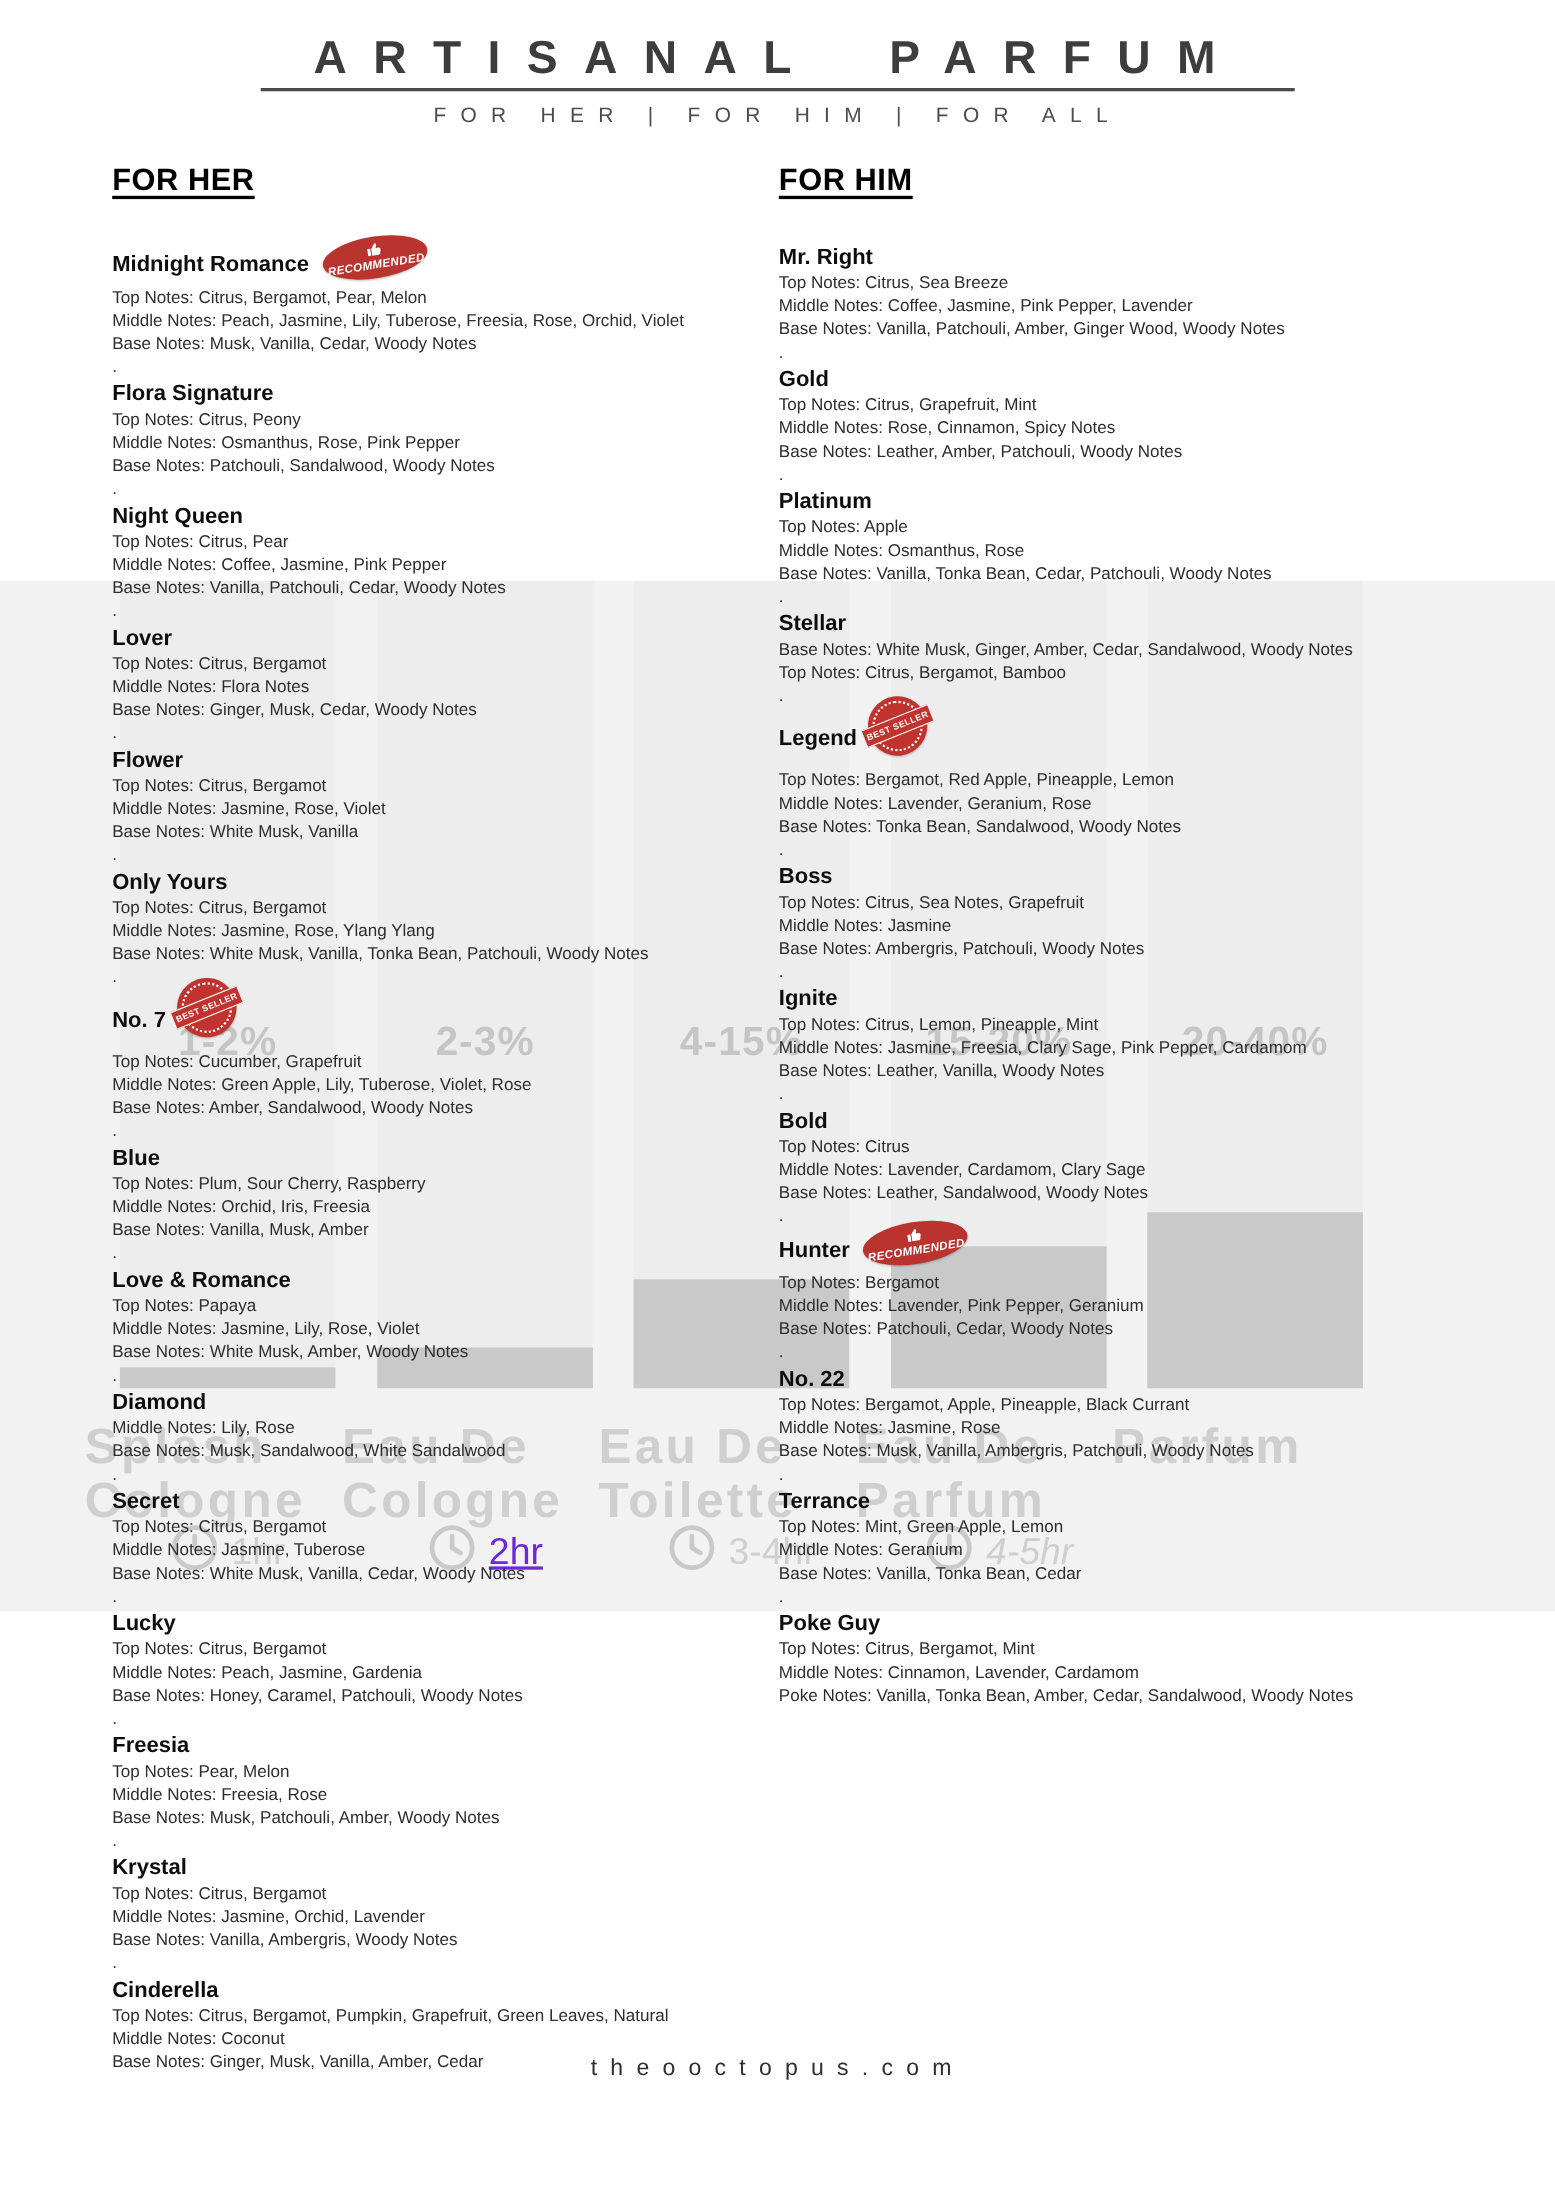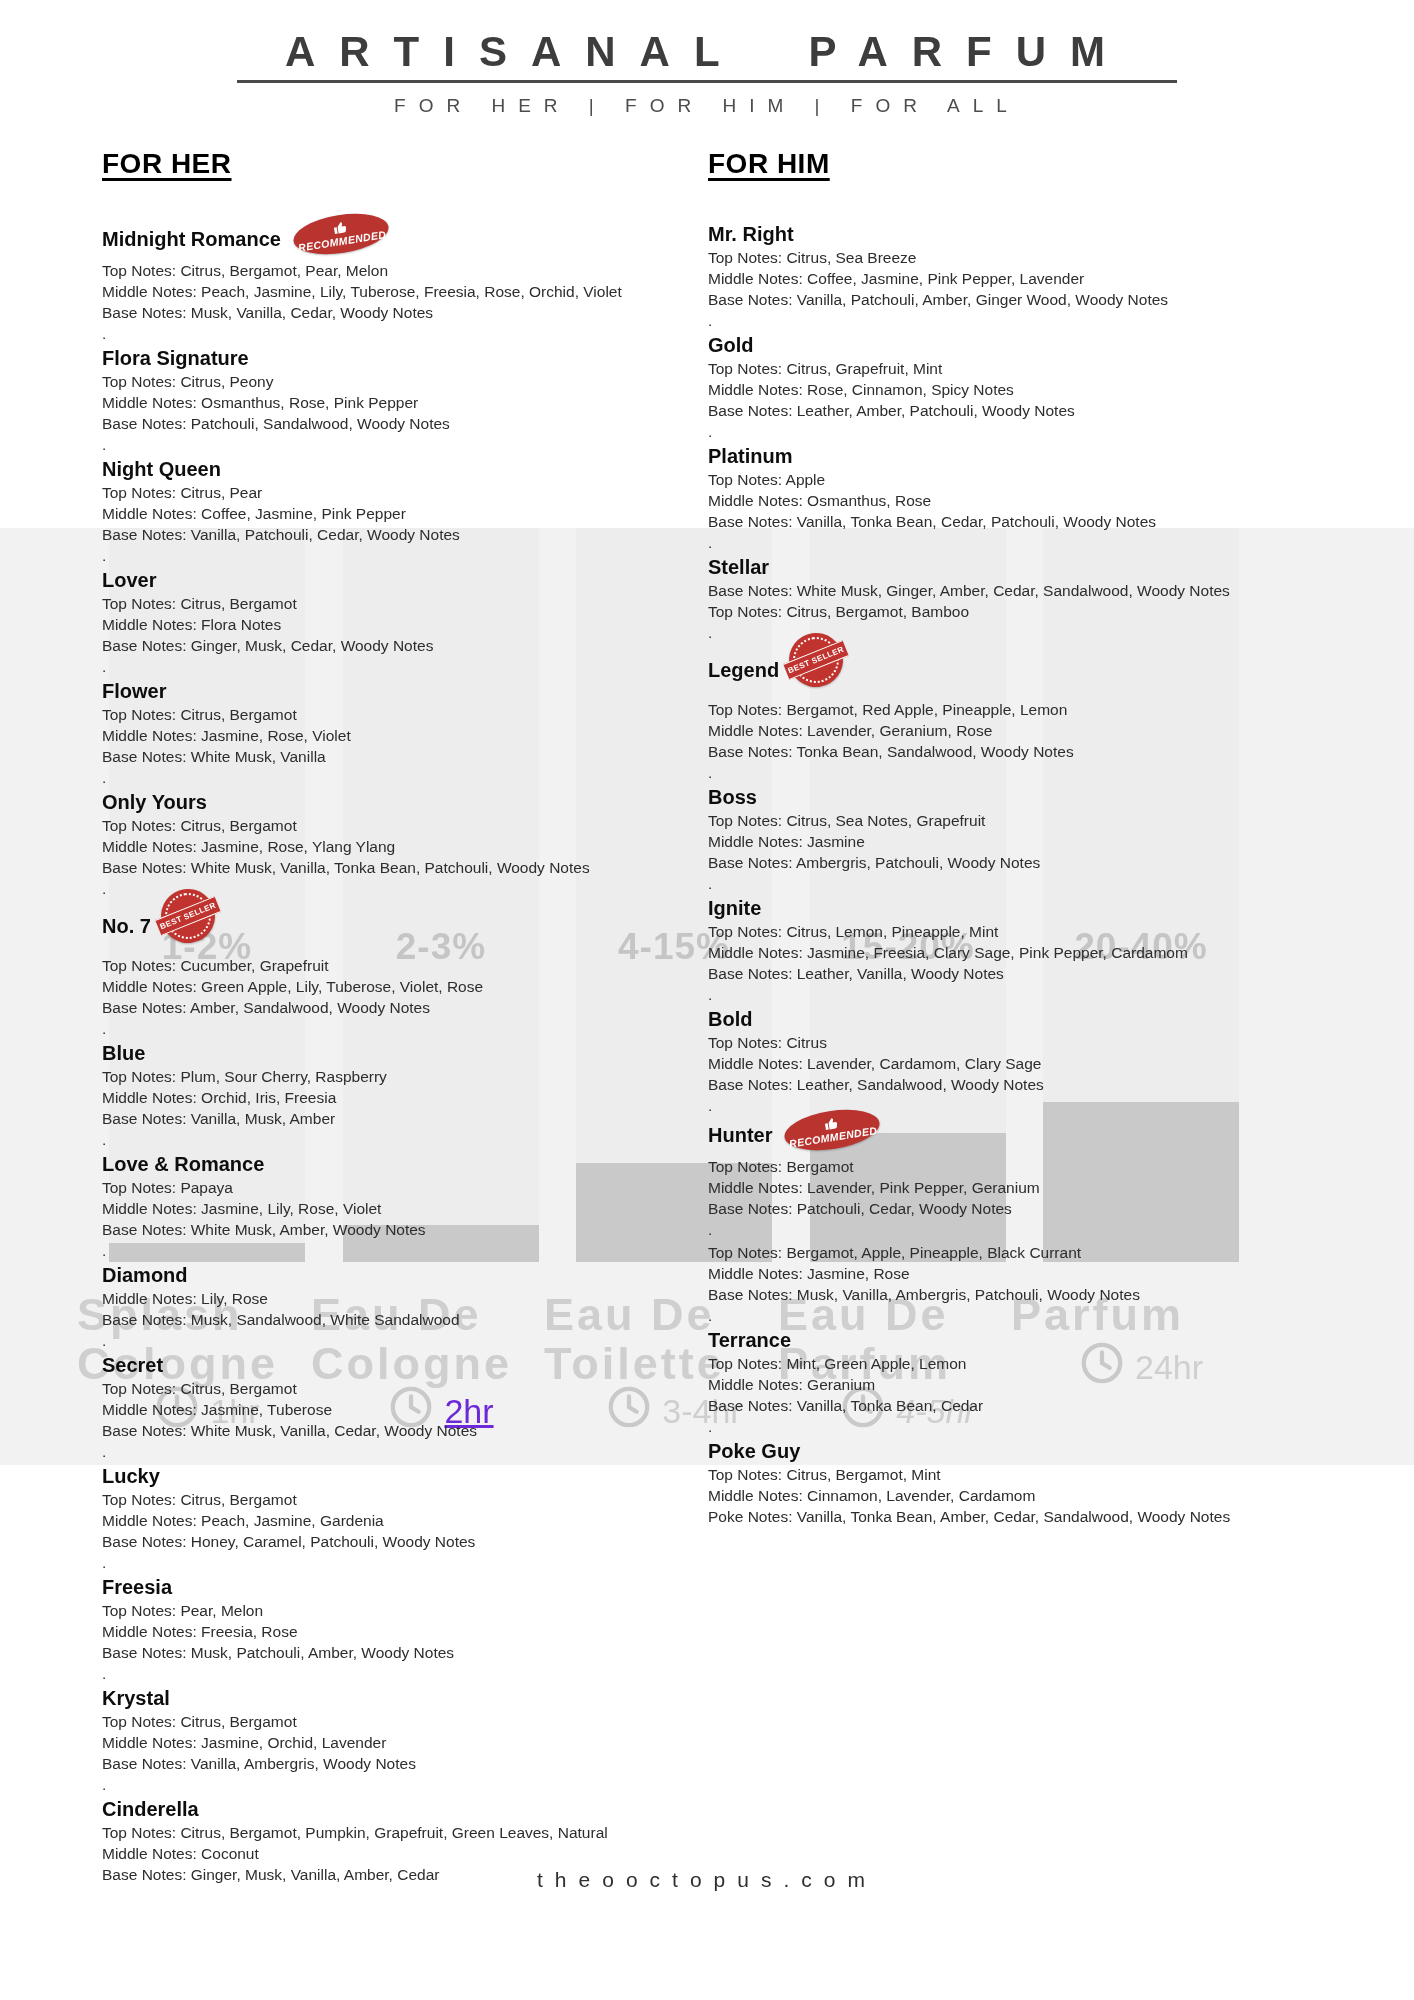--- a/index.html
+++ b/index.html
@@ -127,27 +127,20 @@
             <circle cx="24" cy="24" r="19" fill="none" stroke="#c9c9c9" stroke-width="4.5"></circle>
             <path d="M24 13 v11 l8 5" fill="none" stroke="#c9c9c9" stroke-width="4.5" stroke-linecap="round"></path>
           </svg></span>
         <span>4-5hr</span>
       </div>
       <div class="wm-stripe" style="left: 1043px;"></div>
       <div class="wm-bar" style="left: 1043px; top: 574px; height: 160px; background: rgb(201, 201, 201);"></div>
       <div class="wm-percent" style="left: 1021px;">20-40%</div>
       <div class="wm-label" style="left: 1011px; color: rgb(207, 207, 207);">
         <div>Parfum</div>
-      </div>
-      <div class="wm-clock single" style="left: 1011px; color: rgb(207, 207, 207);">
-        <span><svg width="46" height="46" viewBox="0 0 48 48">
-            <circle cx="24" cy="24" r="19" fill="none" stroke="#c9c9c9" stroke-width="4.5"></circle>
-            <path d="M24 13 v11 l8 5" fill="none" stroke="#c9c9c9" stroke-width="4.5" stroke-linecap="round"></path>
-          </svg></span>
-        <span>24hr</span>
       </div>
     </div>
 
   <div class="header">
     <div class="title">ARTISANAL PARFUM</div>
     <div class="title-rule"></div>
     <div class="subtitle">FOR HER | FOR HIM | FOR ALL</div>
   </div>
 
   <div class="col col-left" id="col0">
@@ -324,20 +317,21 @@
                 <path d="M1 5h3v7H1z M5 12h6.2c1 0 1.8-.7 2-1.6l.8-3.4c.2-1-.6-2-1.7-2H9.4l.9-2.6C10.6 1.4 9.9.3 8.8.3L5 5z" fill="#ffffff"></path>
               </svg></span>
             <span>RECOMMENDED</span>
           </span></div>
         <div class="note-line">Top Notes: Bergamot</div>
         <div class="note-line">Middle Notes: Lavender, Pink Pepper, Geranium</div>
         <div class="note-line">Base Notes: Patchouli, Cedar, Woody Notes</div>
         <div class="dot-sep">.</div>
       </div>
       <div class="entry">
+        <div class="perfume-name">No. 22</div>
         <div class="note-line">Top Notes: Bergamot, Apple, Pineapple, Black Currant</div>
         <div class="note-line">Middle Notes: Jasmine, Rose</div>
         <div class="note-line">Base Notes: Musk, Vanilla, Ambergris, Patchouli, Woody Notes</div>
         <div class="dot-sep">.</div>
       </div>
       <div class="entry">
         <div class="perfume-name">Terrance</div>
         <div class="note-line">Top Notes: Mint, Green Apple, Lemon</div>
         <div class="note-line">Middle Notes: Geranium</div>
         <div class="note-line">Base Notes: Vanilla, Tonka Bean, Cedar</div>

